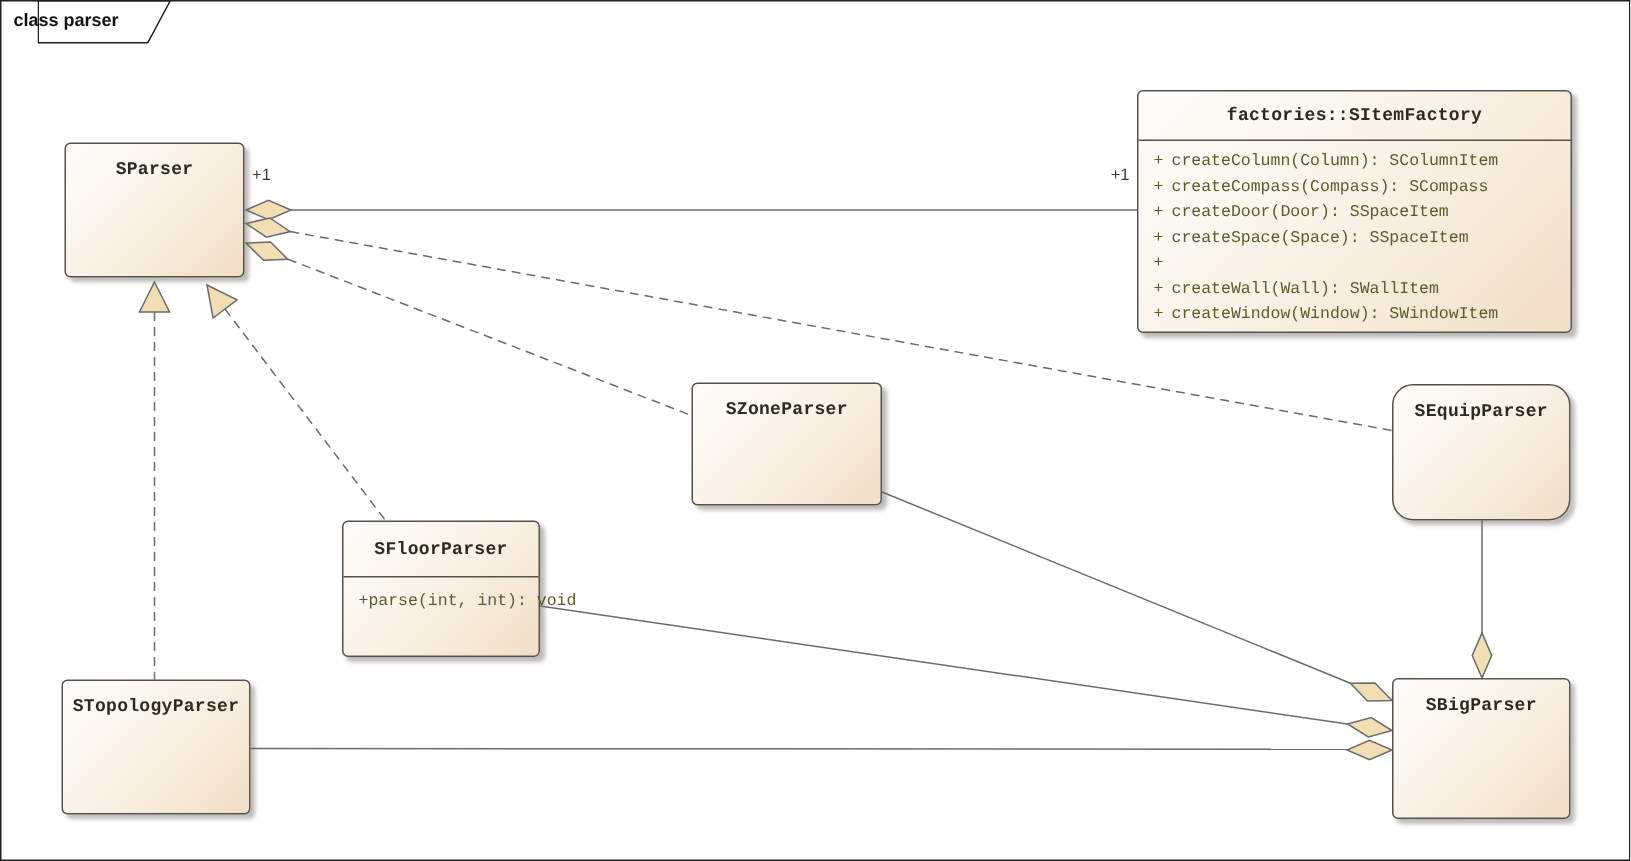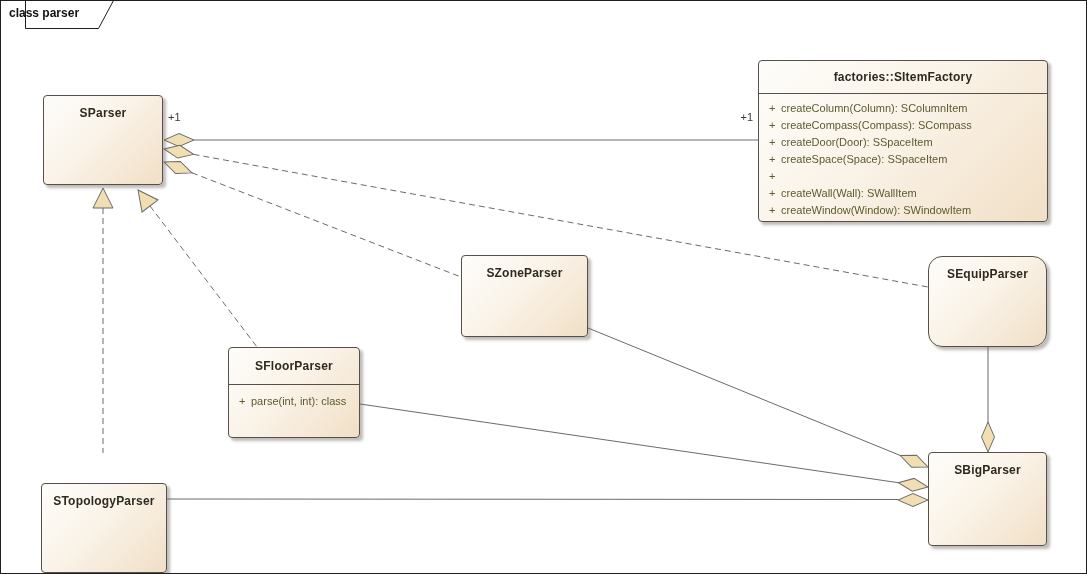--- a/index.html
+++ b/index.html
@@ -13,38 +13,38 @@
   
   #edges{position:absolute;left:0;top:0;width:1087px;height:574px;}
   .edge-line{stroke:#6b6b6b;stroke-width:1;fill:none;}
   .edge-dashed{stroke-dasharray:6 4;}
   .diamond{fill:#f2deb3;stroke:#6b6b6b;stroke-width:1;}
   .tri{fill:#f2deb3;stroke:#6b6b6b;stroke-width:1;}
 
   
   .uml-class{position:absolute;border:1px solid #55504a;border-radius:4px;
     background:linear-gradient(135deg,#fefdfb 0%,#faf3e8 45%,#f1dfc6 100%);
-    box-shadow:3px 3px 3px rgba(110,105,95,.45);box-sizing:border-box;}
+    box-shadow:3px 3px 3px rgba(110,105,95,.45);box-sizing:border-box;font-family:Liberation Mono, monospace;}
   .cls-title{height:34px;display:flex;align-items:center;justify-content:center;
     font-size:12px;font-weight:bold;color:#2e2a20;letter-spacing:.2px;}
   .divider{height:0;border-top:1px solid #55504a;}
   .methods{padding-top:5px;}
   .method-row{display:flex;align-items:center;height:17px;font-size:11px;color:#5b5b2f;}
   .method-row .vis{width:22px;padding-left:10px;box-sizing:border-box;}
   .method-row .sig{flex:1;white-space:nowrap;}
 
   #c-sparser{left:43px;top:95px;width:120px;height:90px;}
   #c-factory{left:758px;top:60px;width:290px;height:162px;}
   #c-factory .cls-title{height:32px;}
   #c-szone{left:461px;top:255px;width:127px;height:82px;}
   #c-sequip{left:928px;top:256px;width:119px;height:91px;border-radius:14px;}
   #c-sfloor{left:228px;top:347px;width:132px;height:91px;}
   #c-sfloor .cls-title{height:36px;}
   #c-sfloor .methods{padding-top:7px;}
-  #c-stopology{left:41px;top:453px;width:126px;height:90px;margin-top:30px;}
+  #c-stopology{left:41px;top:453px;width:126px;height:90px;}
   #c-sbig{left:928px;top:452px;width:119px;height:94px;}
 
   
   .mult-label{position:absolute;font-size:11px;color:#3a3a3a;white-space:nowrap;}
   #mult-sparser{left:168px;top:111px;}
   #mult-factory{left:731px;top:111px;width:22px;text-align:right;}
 </style>
 </head>
 <body>
 
@@ -168,21 +168,21 @@
   <div class="uml-class" id="c-sequip">
     <div class="cls-title">SEquipParser</div>
   </div>
 
   <div class="uml-class" id="c-sfloor">
     <div class="cls-title">SFloorParser</div>
     <div class="divider"></div>
     <div class="methods">
       <div class="method-row">
           <span class="vis">+</span>
-          <span class="sig">parse(int, int): class</span>
+          <span class="sig">parse(int, int): void</span>
         </div>
     </div>
   </div>
 
   <div class="uml-class" id="c-stopology">
     <div class="cls-title">STopologyParser</div>
   </div>
 
   <div class="uml-class" id="c-sbig">
     <div class="cls-title">SBigParser</div>

